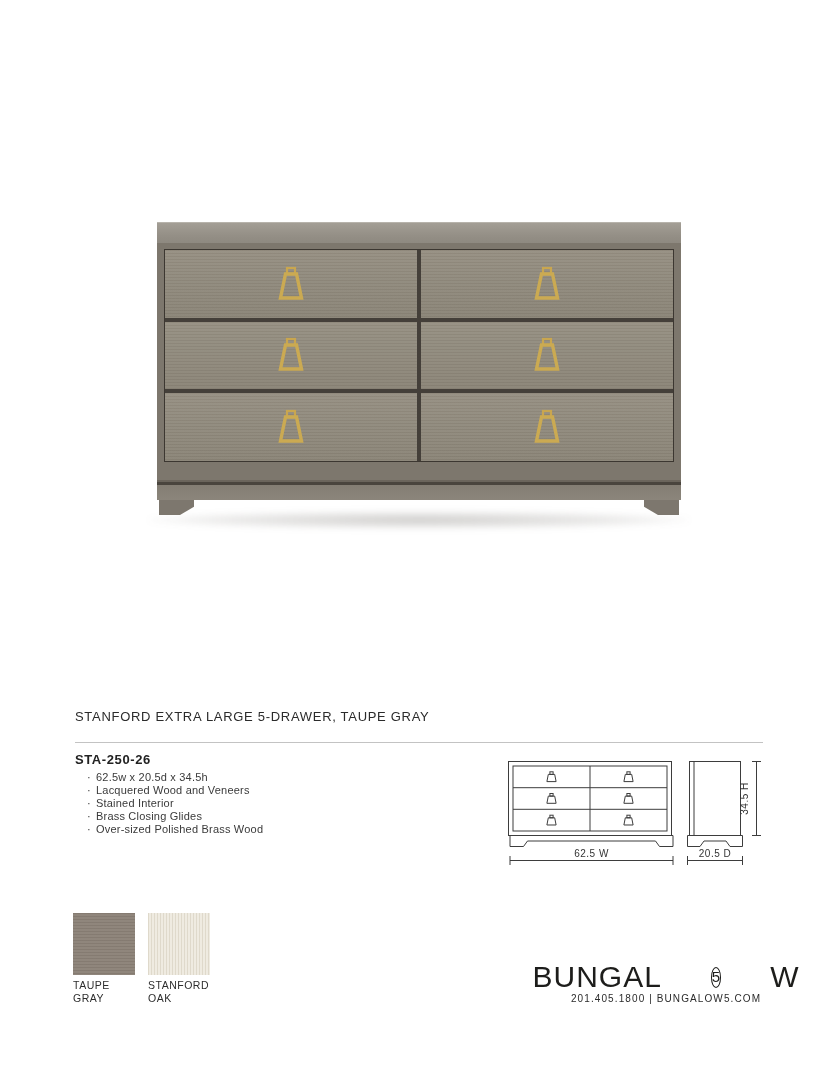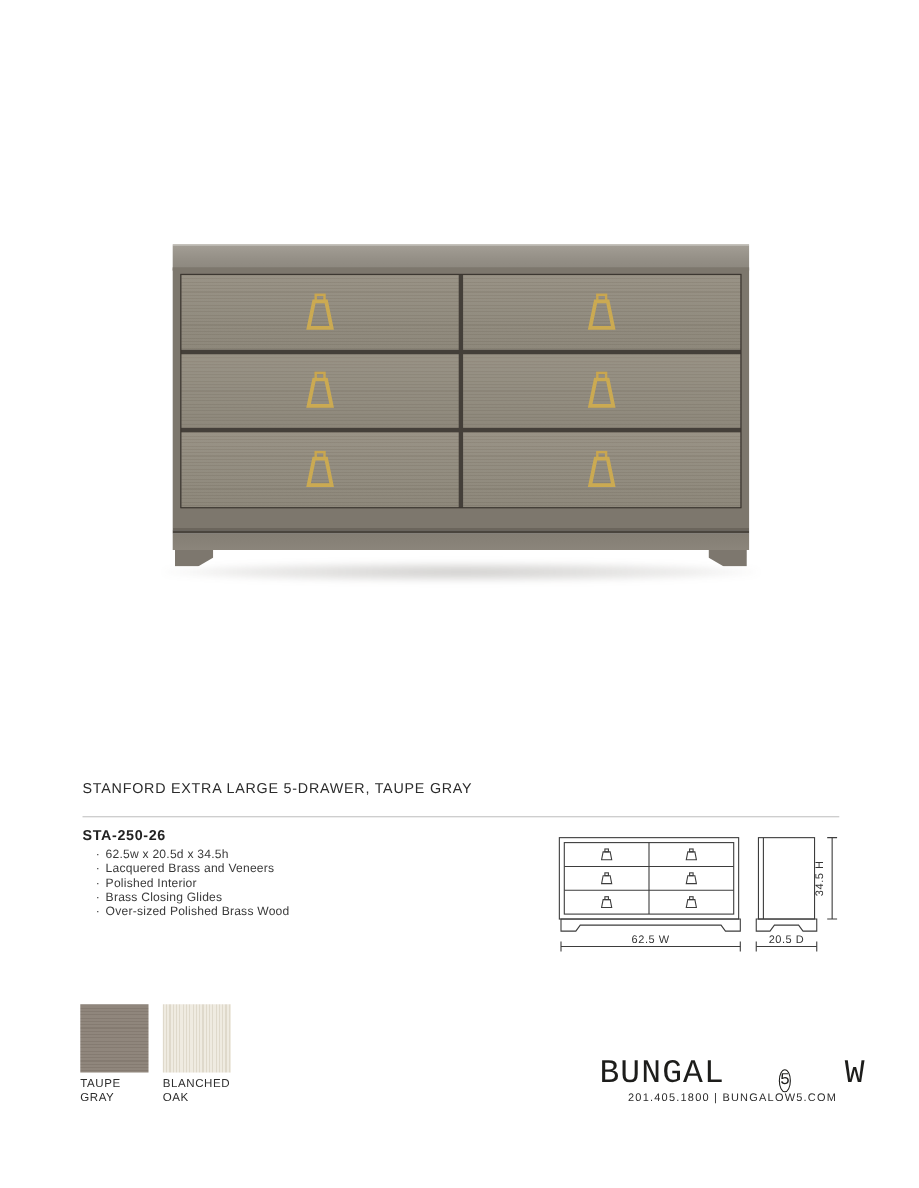--- a/index.html
+++ b/index.html
@@ -70,22 +70,22 @@
   .chip.oak{
     background:
       repeating-linear-gradient(90deg, rgba(160,150,125,0.16) 0 1px, rgba(255,255,255,0.2) 1px 3px),
       #ebe6da;
   }
   .swatch-label{margin-top:4px;font-size:10.5px;line-height:13px;letter-spacing:0.5px;color:#2d2d2d;}
 
   
   .brand{position:absolute;left:560px;top:961px;width:212px;text-align:center;color:#1d1d1b;}
   .logo{
-    display:flex;align-items:flex-end;justify-content:center;
-    font-family:Liberation Mono, monospace;font-size:30px;letter-spacing:1px;line-height:32px;gap:48px;
+    display:flex;align-items:center;justify-content:center;
+    font-family:Liberation Sans, sans-serif;font-size:30px;letter-spacing:1px;line-height:32px;gap:48px;
   }
   .logo .circle5{
     display:inline-flex;align-items:center;justify-content:center;
     width:21px;height:21px;border:1.6px solid #1d1d1b;border-radius:50%;
     font-size:15px;letter-spacing:0;margin:0 1px;box-sizing:border-box;padding-bottom:1px;
   }
   .contact{margin-top:0;font-size:10px;letter-spacing:1.1px;color:#2b2b2b;}
 </style>
 </head>
 <body>
@@ -138,22 +138,22 @@
     <div class="d-plinth"></div>
     <div class="d-foot left"></div>
     <div class="d-foot right"></div>
   </div>
 
   <div class="title">STANFORD EXTRA LARGE 5-DRAWER, TAUPE GRAY</div>
   <div class="rule"></div>
   <div class="sku">STA-250-26</div>
   <ul class="specs">
     <li>62.5w x 20.5d x 34.5h</li>
-    <li>Lacquered Brass and Veneers</li>
-    <li>Polished Interior</li>
+    <li>Lacquered Wood and Veneers</li>
+    <li>Stained Interior</li>
     <li>Brass Closing Glides</li>
     <li>Over-sized Polished Brass Wood</li>
   </ul>
 
   <svg class="drawings" width="292" height="112" viewBox="0 0 292 112">
     <defs>
       <g id="pullicon">
         <rect x="-1.6" y="-5" width="3.2" height="2.6"></rect>
         <path d="M -3.2 -2.4 H 3.2 L 4.6 4.8 H -4.6 Z"></path>
       </g>
@@ -193,21 +193,21 @@
     </g>
   </svg>
 
   <div class="swatches">
     <div class="swatch">
       <div class="chip taupe"></div>
       <div class="swatch-label">TAUPE GRAY</div>
     </div>
     <div class="swatch">
       <div class="chip oak"></div>
-      <div class="swatch-label">BLANCHED OAK</div>
+      <div class="swatch-label">STANFORD OAK</div>
     </div>
   </div>
 
   <div class="brand">
     <div class="logo">
       <span>BUNGAL</span>
       <span class="circle5">5</span>
       <span>W</span>
     </div>
     <div class="contact">201.405.1800 | BUNGALOW5.COM</div>

